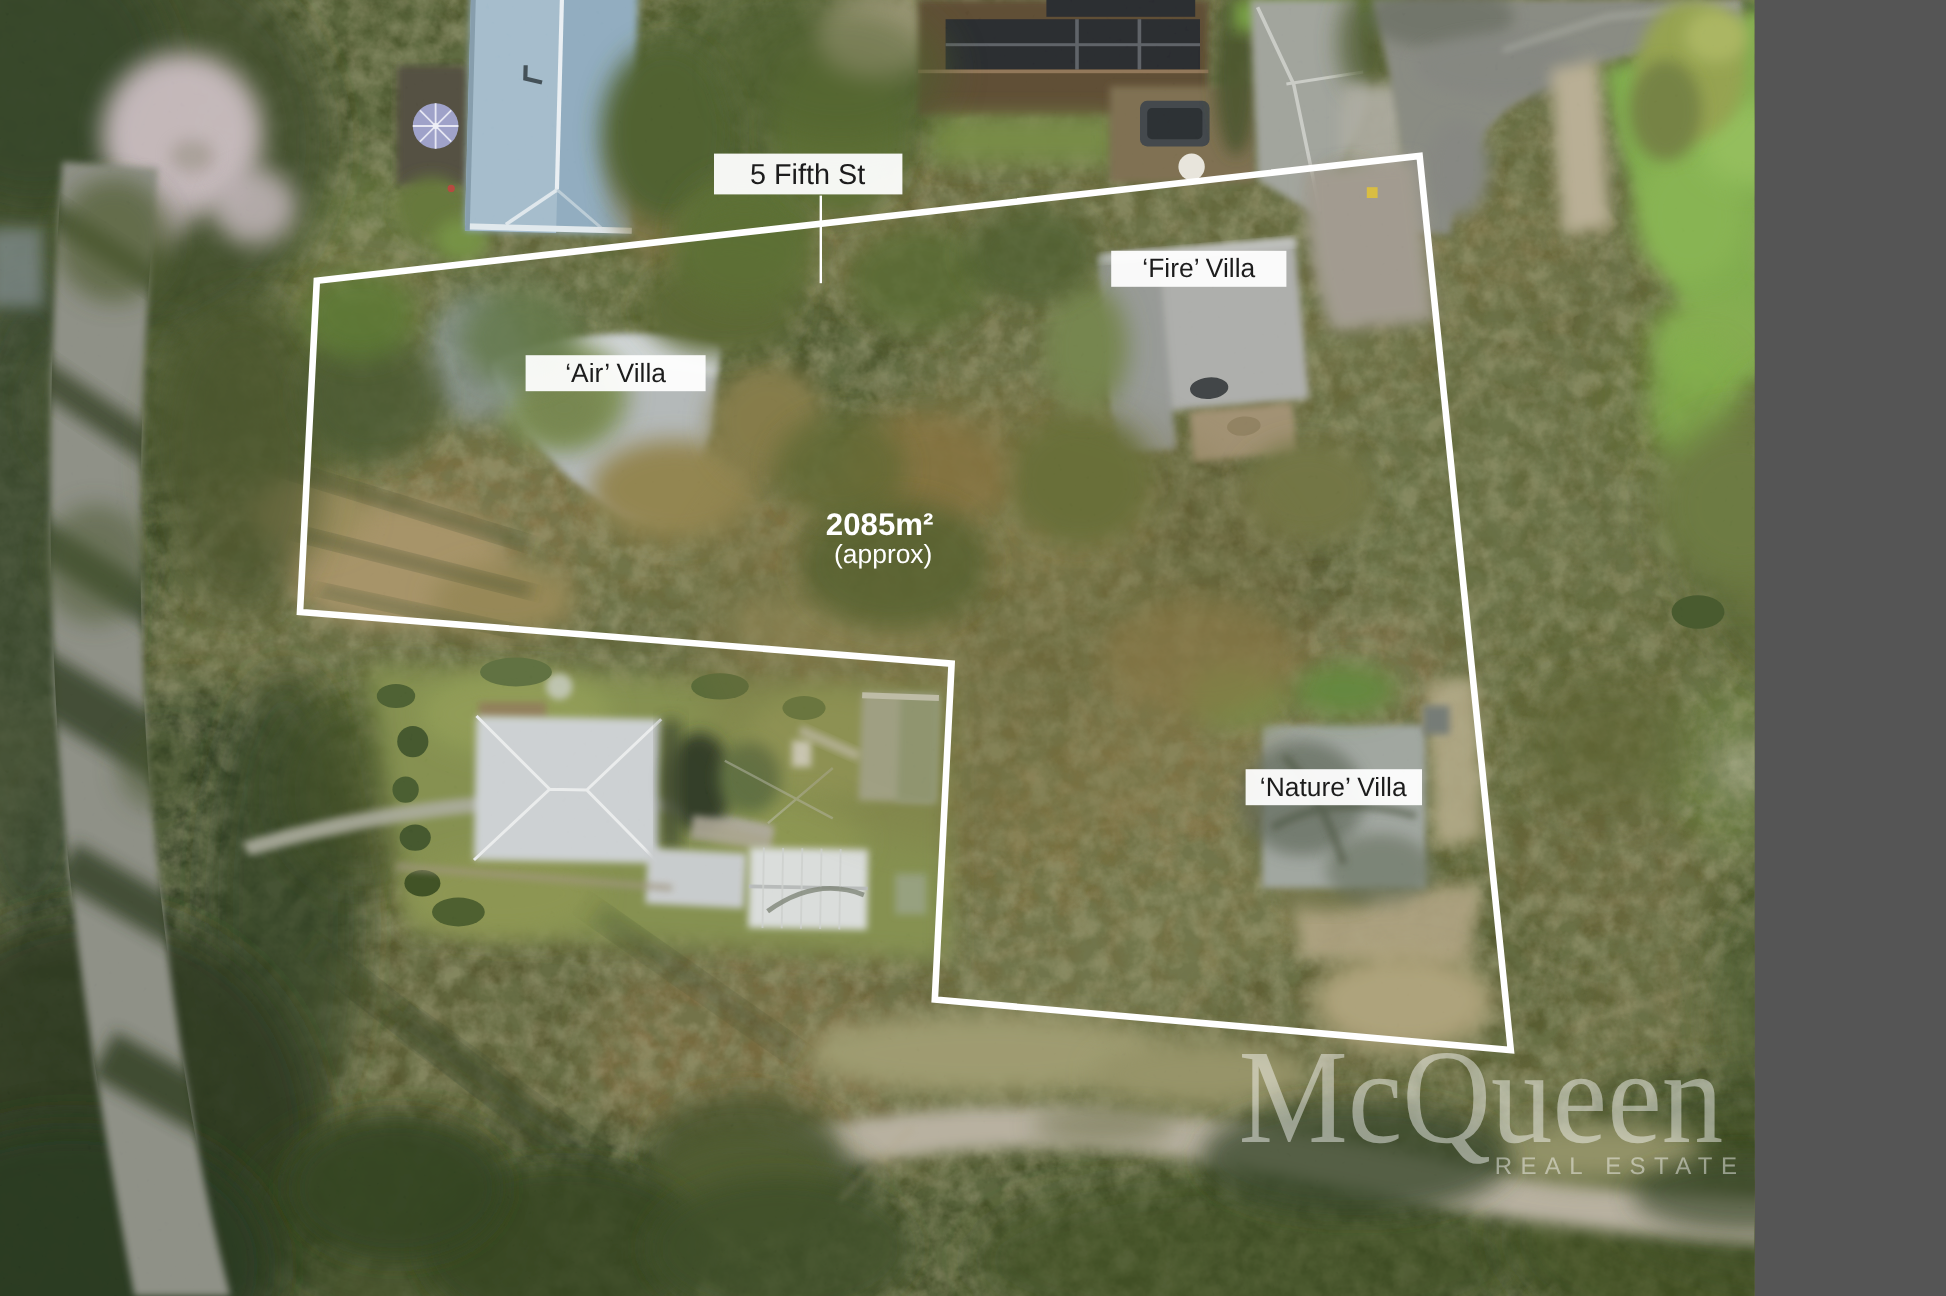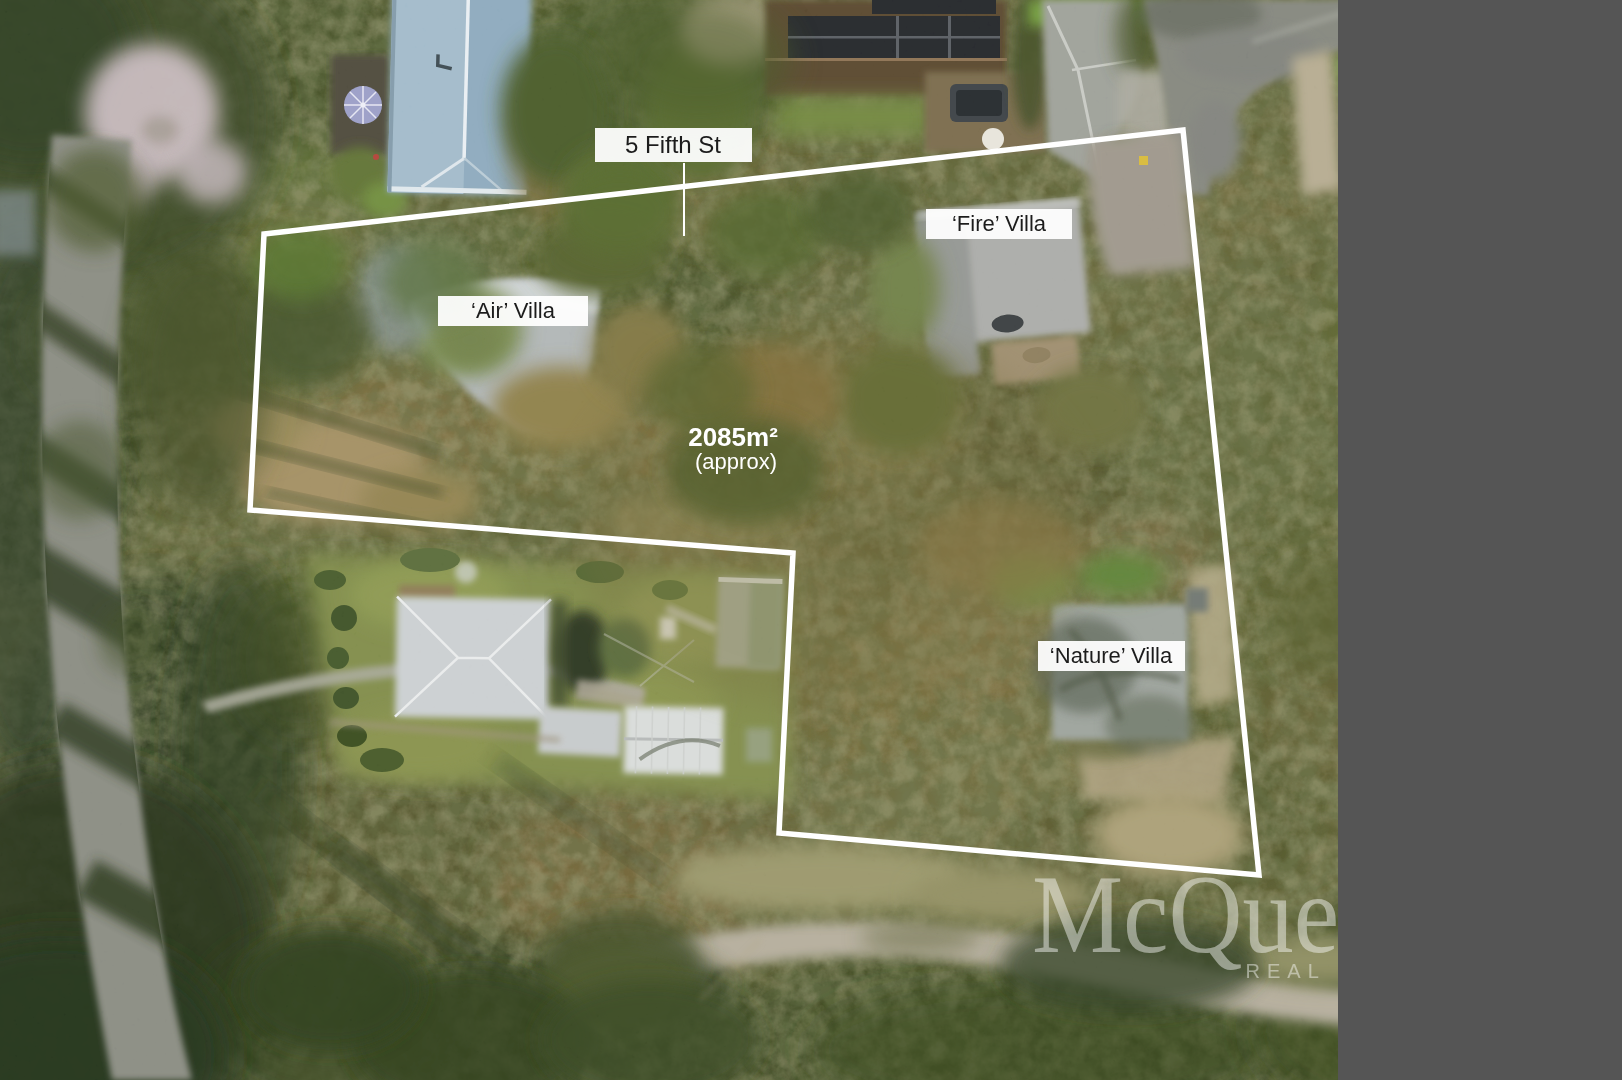--- a/index.html
+++ b/index.html
@@ -1,16 +1,16 @@
 <!DOCTYPE html>
 <html><head>
 <meta charset="utf-8">
 <style>
 html,body{margin:0;padding:0;background:#555}
-.page{position:relative;width:1338px;height:1080px;overflow:hidden;font-family:"Liberation Sans",sans-serif}
+.page{position:relative;width:1462px;height:1080px;overflow:hidden;font-family:"Liberation Sans",sans-serif}
 svg{display:block}
 </style>
 </head>
 <body>
 <div class="page">
 <svg width="1622" height="1080" viewBox="0 0 1622 1080">
 <defs>
 <filter id="b3" x="-40%" y="-40%" width="180%" height="180%">
           <feGaussianBlur stdDeviation="3"></feGaussianBlur>
         </filter>

